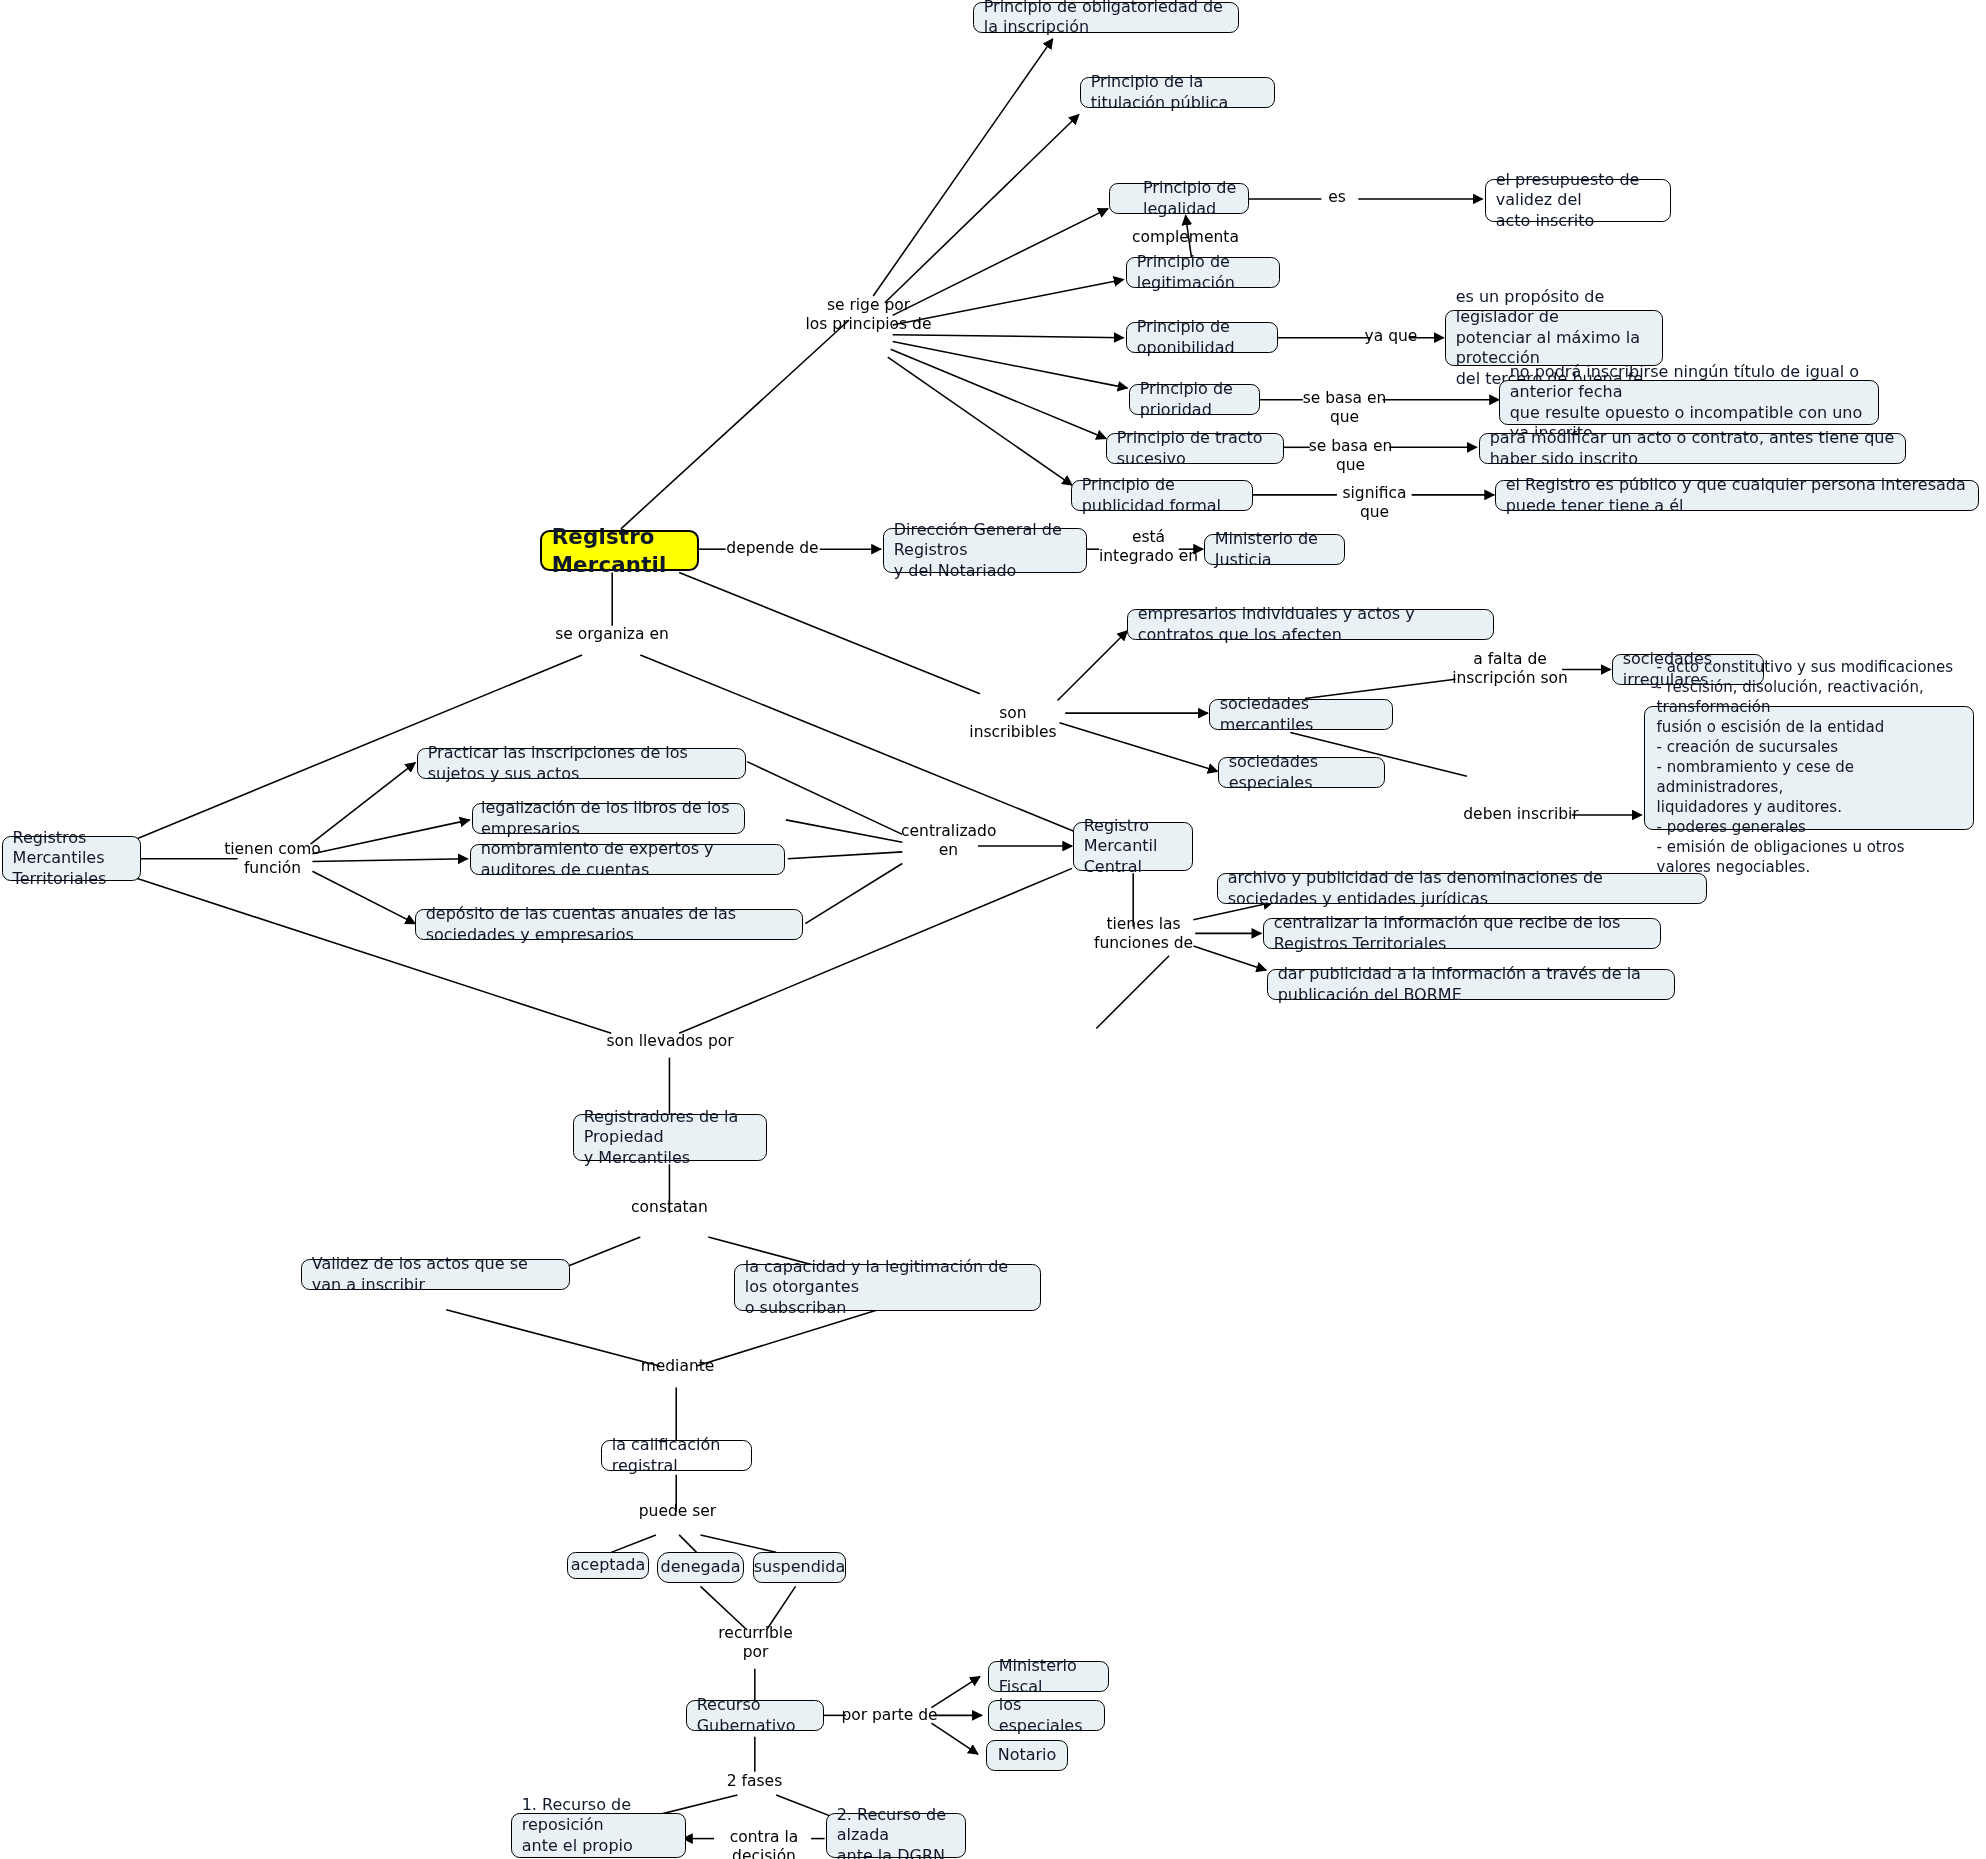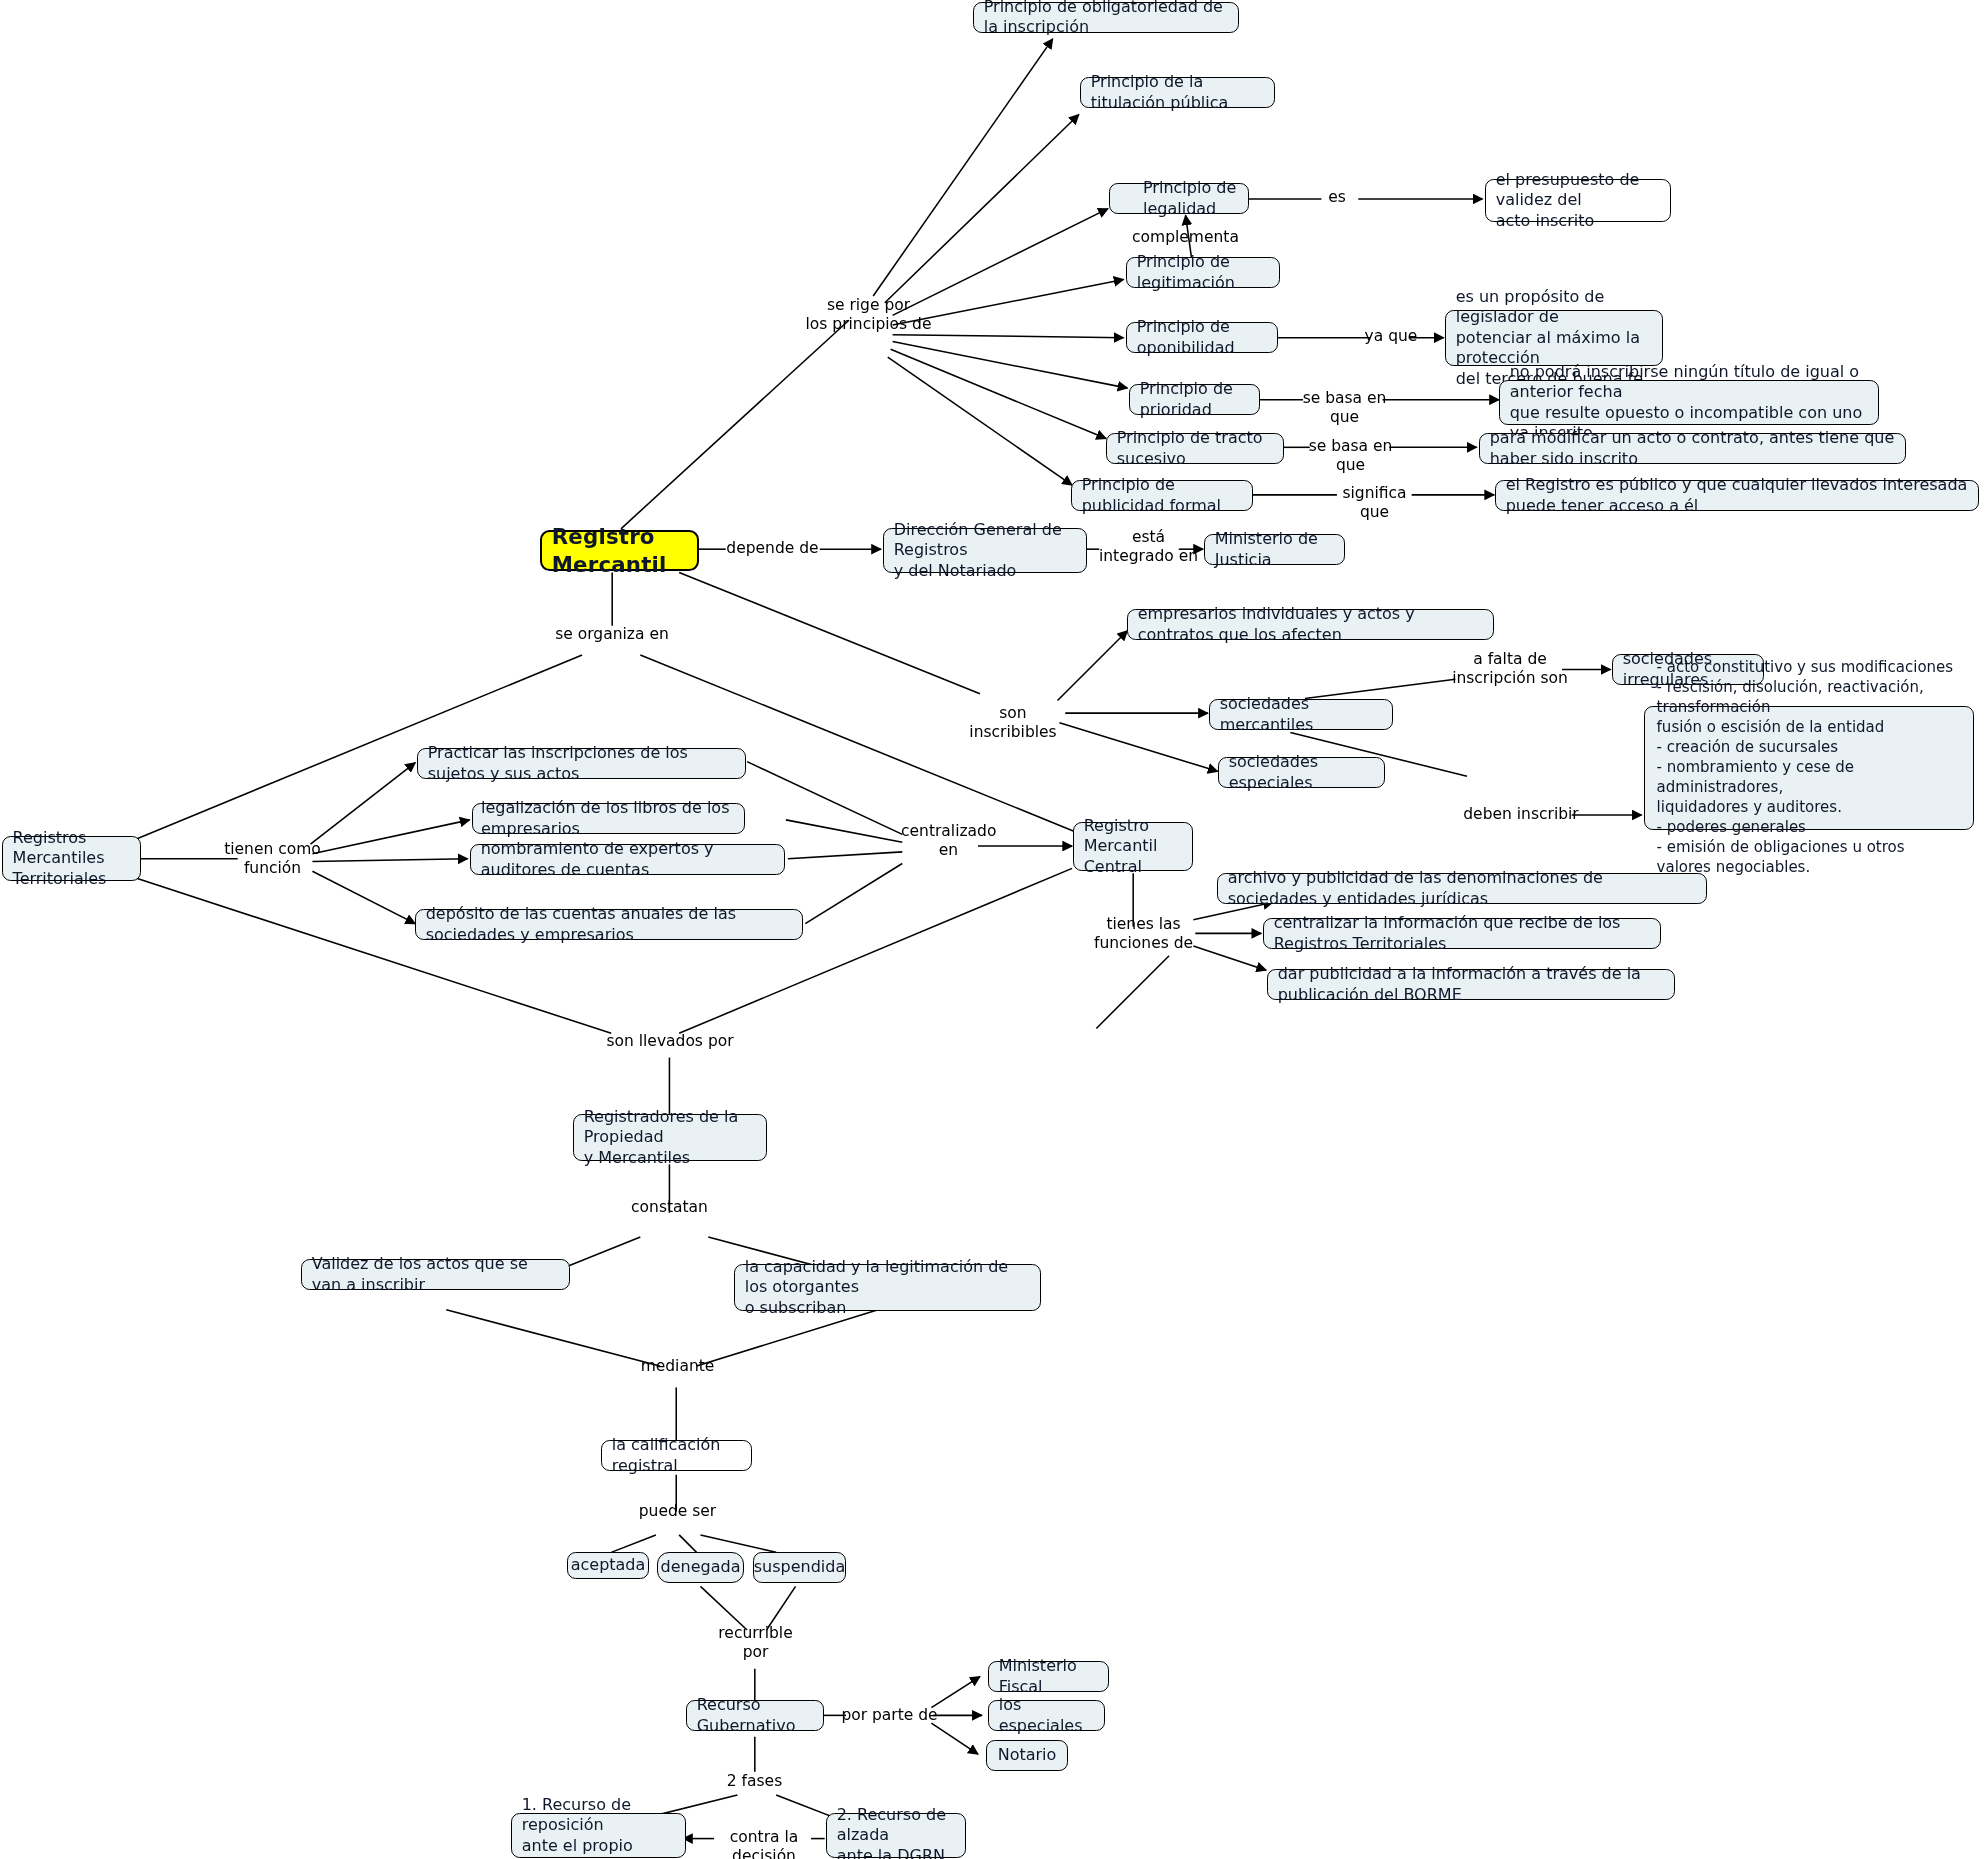--- a/index.html
+++ b/index.html
@@ -171,21 +171,21 @@
   <div class="node" style="left:1126px;top:322px;width:152px;height:31px;">Principio de oponibilidad</div>
   <div class="node" style="left:1445px;top:310px;width:218px;height:56px;">es un propósito de legislador de
 potenciar al máximo la protección
 del tercero de buena fe</div>
   <div class="node" style="left:1129px;top:384px;width:131px;height:31px;">Principio de prioridad</div>
   <div class="node" style="left:1499px;top:380px;width:380px;height:45px;">no podrá inscribirse ningún título de igual o anterior fecha
 que resulte opuesto o incompatible con uno ya inscrito</div>
   <div class="node" style="left:1106px;top:433px;width:178px;height:31px;">Principio de tracto sucesivo</div>
   <div class="node" style="left:1479px;top:433px;width:427px;height:31px;">para modificar un acto o contrato, antes tiene que haber sido inscrito</div>
   <div class="node" style="left:1071px;top:480px;width:182px;height:31px;">Principio de publicidad formal</div>
-  <div class="node" style="left:1495px;top:480px;width:484px;height:31px;">el Registro es público y que cualquier llevados interesada puede tener acceso a él</div>
+  <div class="node" style="left:1495px;top:480px;width:484px;height:31px;">el Registro es público y que cualquier persona interesada puede tener tiene a él</div>
 
   <div class="node root" style="left:540px;top:530px;width:159px;height:41px;">Registro Mercantil</div>
   <div class="node" style="left:883px;top:528px;width:204px;height:45px;">Dirección General de Registros
 y del Notariado</div>
   <div class="node" style="left:1204px;top:534px;width:141px;height:31px;">Ministerio de Justicia</div>
 
   <div class="node" style="left:1127px;top:609px;width:367px;height:31px;">empresarios individuales y actos y contratos que los afecten</div>
   <div class="node" style="left:1209px;top:699px;width:184px;height:31px;">sociedades mercantiles</div>
   <div class="node" style="left:1218px;top:757px;width:167px;height:31px;">sociedades especiales</div>
   <div class="node" style="left:1612px;top:654px;width:152px;height:31px;">sociedades irregulares</div>

